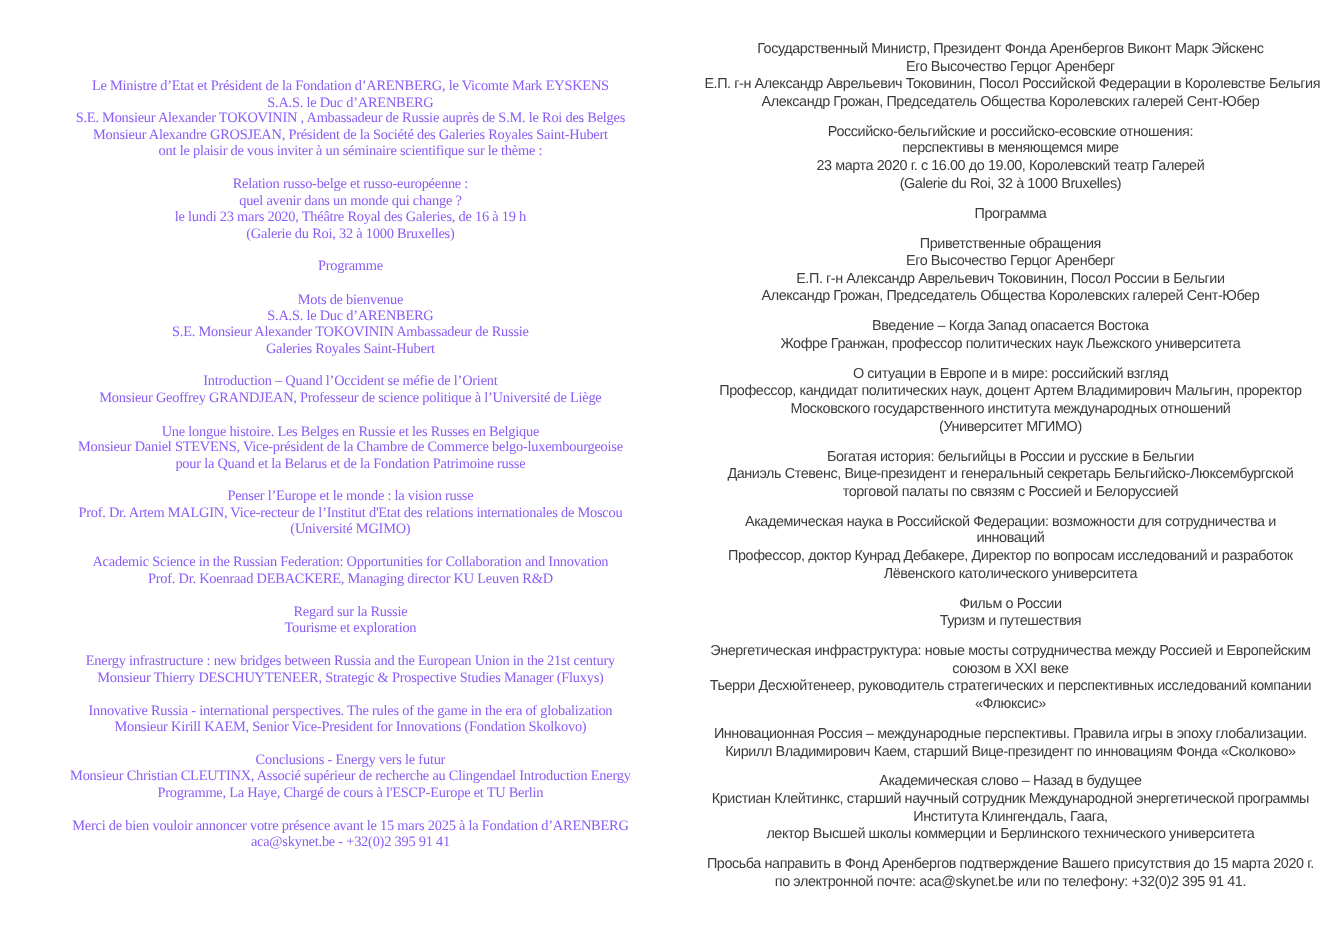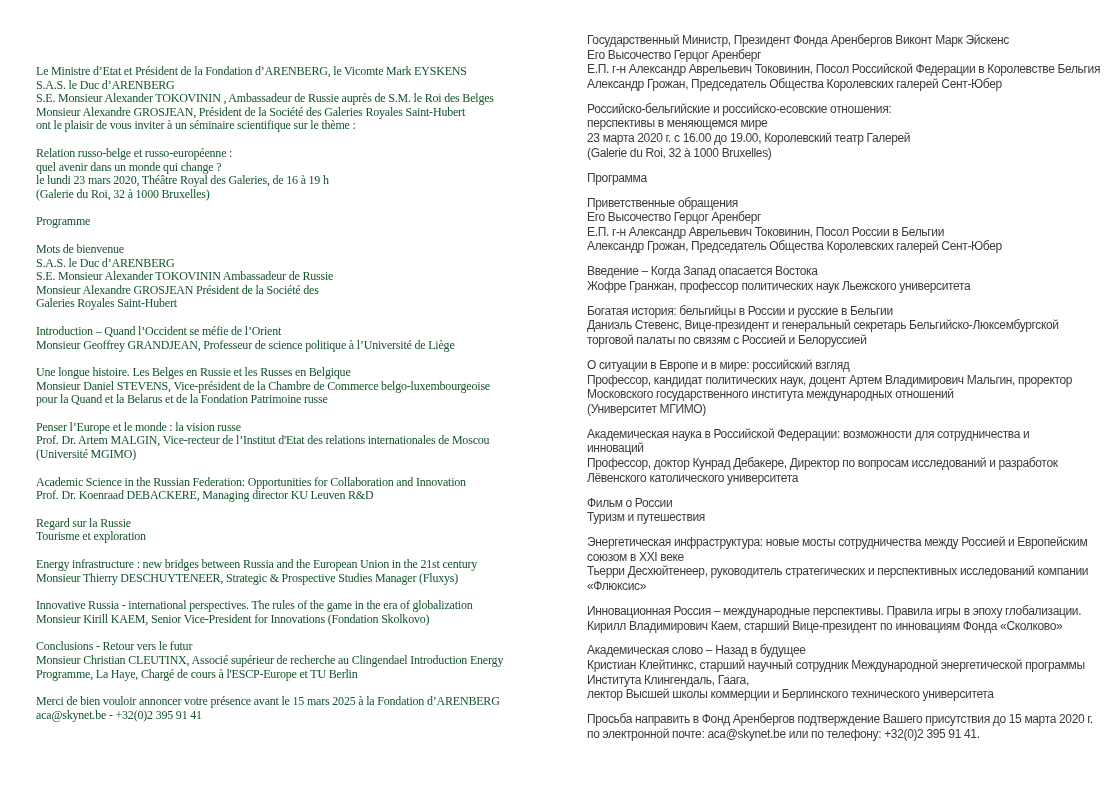--- a/index.html
+++ b/index.html
@@ -8,36 +8,37 @@
     background: #ffffff;
   }
   body {
     width: 1118px;
     height: 790px;
     position: relative;
     overflow: hidden;
   }
   .page {
     position: absolute;
+    text-align: center;
   }
   .page .line {
     white-space: nowrap;
   }
   .page .line.bold {
     font-weight: normal;
   }
   #left-page {
     left: 36px;
     top: 65px;
     width: 512px;
     font-family: "Liberation Serif", "DejaVu Serif", serif;
     font-size: 12px;
     line-height: 13.6px;
     letter-spacing: -0.2px;
-    color: #14532d;
+    color: #8b5cf6;
   }
   #left-page .block {
     margin-bottom: 14px;
   }
   #right-page {
     left: 587px;
     top: 33px;
     width: 510px;
     font-family: "Liberation Sans", "DejaVu Sans", sans-serif;
     font-size: 12px;
@@ -66,21 +67,20 @@
       <div class="line">le lundi 23 mars 2020, Théâtre Royal des Galeries, de 16 à 19 h</div>
       <div class="line">(Galerie du Roi, 32 à 1000 Bruxelles)</div>
     </div>
     <div class="block">
       <div class="line bold">Programme</div>
     </div>
     <div class="block">
       <div class="line bold">Mots de bienvenue</div>
       <div class="line">S.A.S. le Duc d’ARENBERG</div>
       <div class="line">S.E. Monsieur Alexander TOKOVININ  Ambassadeur de Russie</div>
-      <div class="line">Monsieur Alexandre GROSJEAN Président de la Société des</div>
       <div class="line">Galeries Royales Saint-Hubert</div>
     </div>
     <div class="block">
       <div class="line bold">Introduction – Quand l’Occident se méfie de l’Orient</div>
       <div class="line">Monsieur Geoffrey GRANDJEAN, Professeur de science politique à l’Université de Liège</div>
     </div>
     <div class="block">
       <div class="line bold">Une longue histoire. Les Belges en Russie et les Russes en Belgique</div>
       <div class="line">Monsieur Daniel STEVENS, Vice-président de la Chambre de Commerce belgo-luxembourgeoise</div>
       <div class="line">pour la Quand et la Belarus et de la Fondation Patrimoine russe</div>
@@ -100,21 +100,21 @@
     </div>
     <div class="block">
       <div class="line bold">Energy infrastructure : new bridges between Russia and the European Union in the 21st century</div>
       <div class="line">Monsieur Thierry DESCHUYTENEER, Strategic &amp; Prospective Studies Manager (Fluxys)</div>
     </div>
     <div class="block">
       <div class="line bold">Innovative Russia - international perspectives. The rules of the game in the era of globalization</div>
       <div class="line">Monsieur Kirill KAEM, Senior Vice-President for Innovations (Fondation Skolkovo)</div>
     </div>
     <div class="block">
-      <div class="line bold">Conclusions - Retour vers le futur</div>
+      <div class="line bold">Conclusions - Energy vers le futur</div>
       <div class="line">Monsieur Christian CLEUTINX, Associé supérieur de recherche au Clingendael Introduction Energy</div>
       <div class="line">Programme, La Haye, Chargé de cours à l'ESCP-Europe et TU Berlin</div>
     </div>
     <div class="block">
       <div class="line">Merci de bien vouloir annoncer votre présence avant le 15 mars 2025 à la Fondation d’ARENBERG</div>
       <div class="line">aca@skynet.be - +32(0)2 395 91 41</div>
     </div>
   </div>
 <div id="right-page" class="page">
     <div class="block">
@@ -136,29 +136,29 @@
       <div class="line bold">Приветственные обращения</div>
       <div class="line">Его Высочество Герцог Аренберг</div>
       <div class="line">Е.П. г-н Александр Аврельевич Токовинин, Посол России в Бельгии</div>
       <div class="line">Александр Грожан, Председатель Общества Королевских галерей Сент-Юбер</div>
     </div>
     <div class="block">
       <div class="line bold">Введение – Когда Запад опасается Востока</div>
       <div class="line">Жофре Гранжан, профессор политических наук Льежского университета</div>
     </div>
     <div class="block">
-      <div class="line bold">Богатая история: бельгийцы в России и русские в Бельгии</div>
-      <div class="line">Даниэль Стевенс, Вице-президент и генеральный секретарь Бельгийско-Люксембургской</div>
-      <div class="line">торговой палаты по связям с Россией и Белоруссией</div>
-    </div>
-    <div class="block">
       <div class="line bold">О ситуации в Европе и в мире: российский взгляд</div>
       <div class="line">Профессор, кандидат политических наук, доцент Артем Владимирович Мальгин, проректор</div>
       <div class="line">Московского государственного института международных отношений</div>
       <div class="line">(Университет МГИМО)</div>
+    </div>
+    <div class="block">
+      <div class="line bold">Богатая история: бельгийцы в России и русские в Бельгии</div>
+      <div class="line">Даниэль Стевенс, Вице-президент и генеральный секретарь Бельгийско-Люксембургской</div>
+      <div class="line">торговой палаты по связям с Россией и Белоруссией</div>
     </div>
     <div class="block">
       <div class="line bold">Академическая наука в Российской Федерации: возможности для сотрудничества и</div>
       <div class="line bold">инноваций</div>
       <div class="line">Профессор, доктор Кунрад Дебакере, Директор по вопросам исследований и разработок</div>
       <div class="line">Лёвенского католического университета</div>
     </div>
     <div class="block">
       <div class="line bold">Фильм о России</div>
       <div class="line">Туризм и путешествия</div>

